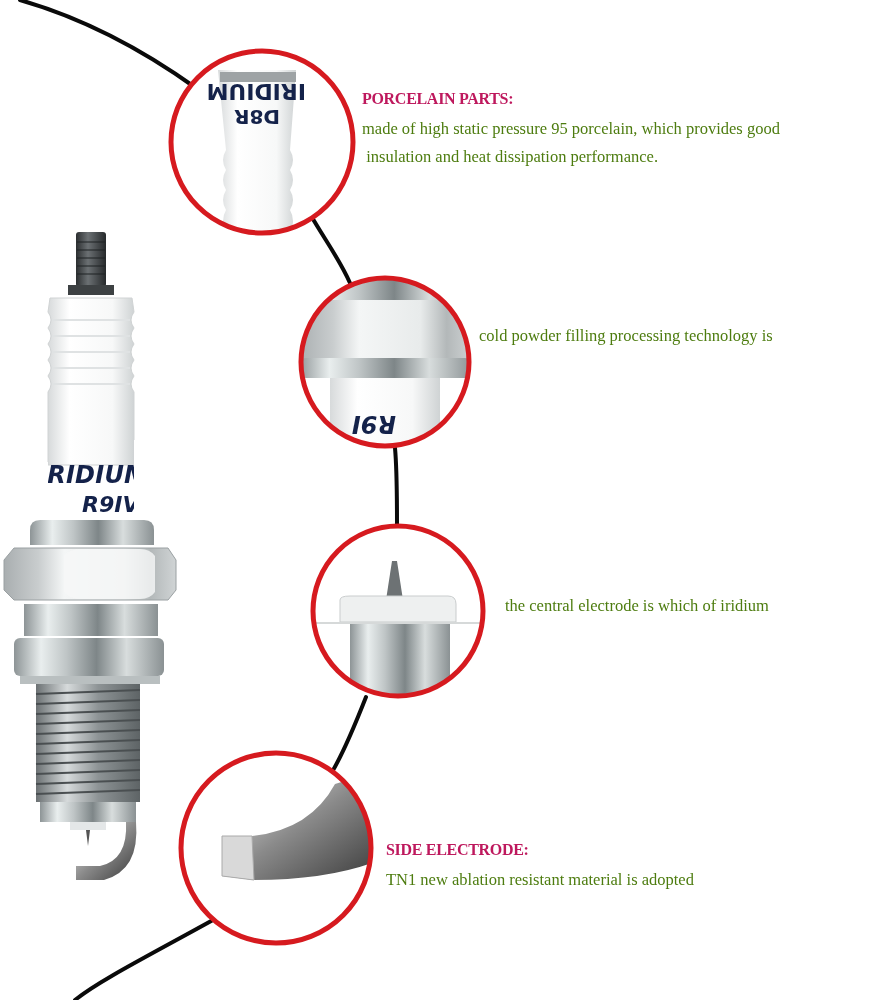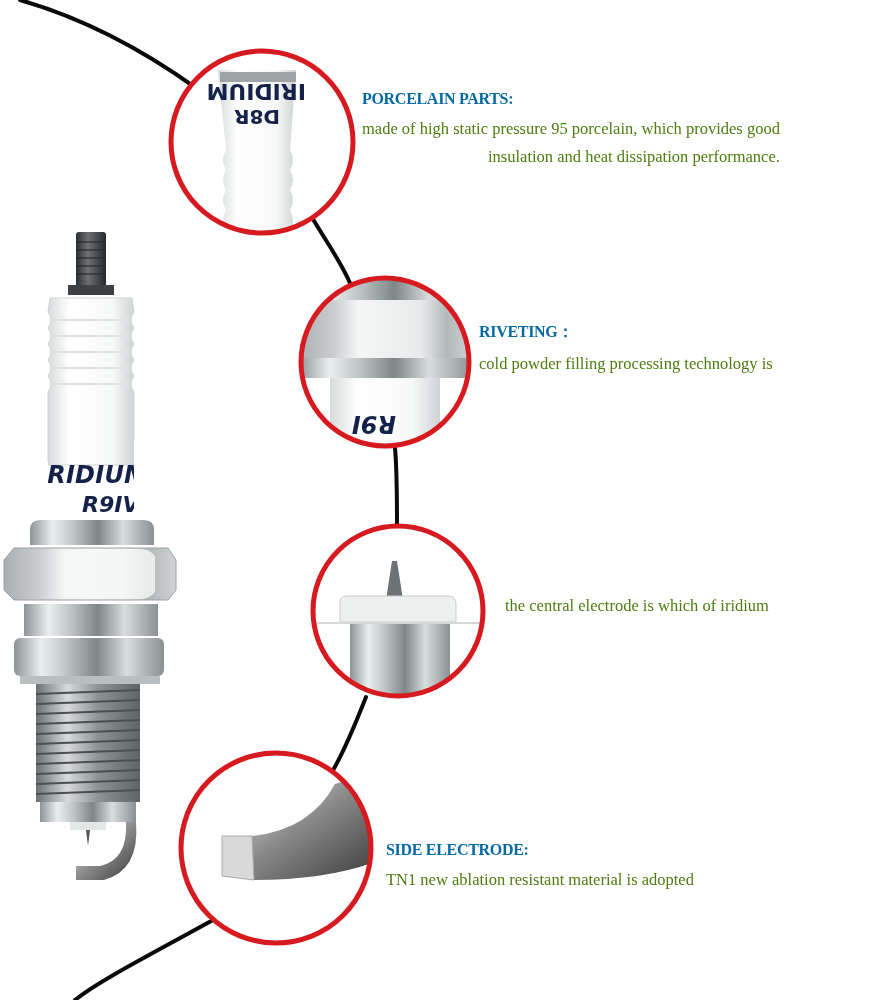--- a/index.html
+++ b/index.html
@@ -1,20 +1,20 @@
 <!DOCTYPE html>
 <html><head>
 <meta charset="utf-8">
 <style>
   html, body { margin: 0; padding: 0; background: #ffffff; }
   body { width: 890px; height: 1000px; position: relative; overflow: hidden;
          font-family: "Liberation Serif", "DejaVu Serif", serif; color: #111; }
   #art { position: absolute; left: 0; top: 0; width: 890px; height: 1000px; }
   .callout { position: absolute; }
-  .callout .title { font-weight: bold; font-size: 16px; letter-spacing: -0.3px; margin-bottom: 7px; color: #0369a1; }
+  .callout .title { font-weight: bold; font-size: 16px; letter-spacing: -0.3px; margin-bottom: 7px; color: #be185d; }
   .callout .desc { font-size: 16.5px; line-height: 28px; color: #4d7c0f; }
 </style>
 </head>
 <body>
 
 <svg id="art" viewBox="0 0 890 1000" xmlns="http://www.w3.org/2000/svg">
   <defs>
     <linearGradient id="metal" x1="0" x2="1" y1="0" y2="0">
       <stop offset="0" stop-color="#8d9496"></stop>
       <stop offset="0.18" stop-color="#e9eeee"></stop>
@@ -174,25 +174,24 @@
       <path d="M 222 836 L 252 836 Q 310 830 335 784 L 380 770 L 380 860 Q 330 880 254 880 L 222 876 Z" fill="url(#strap)"></path>
       <path d="M 222 836 L 252 836 L 254 880 L 222 876 Z" fill="#d9d9d9" stroke="#aaa" stroke-width="1"></path>
     </g>
     <circle cx="276" cy="848" r="95" fill="none" stroke="#d61a1f" stroke-width="5"></circle>
   </g>
 </svg>
 
 <div class="callout" style="left:362px; top:90px;">
   <div class="title">PORCELAIN PARTS:</div>
   <div class="desc" style="white-space:pre;">made of high static pressure 95 porcelain, which provides good</div>
-  <div class="desc" style="white-space:pre;text-align:right;"> insulation and heat dissipation performance.</div>
+  <div class="desc" style="white-space:pre;"> insulation and heat dissipation performance.</div>
 </div>
 
 <div class="callout" style="left:479px; top:322px;">
-  <div class="title">RIVETING：</div>
   <div class="desc">cold powder filling processing technology is</div>
 </div>
 
 <div class="callout" style="left:505px; top:592px;">
   <div class="desc">the central electrode is which of iridium</div>
 </div>
 
 <div class="callout" style="left:386px; top:841px;">
   <div class="title">SIDE ELECTRODE:</div>
   <div class="desc">TN1 new ablation resistant material is adopted</div>

